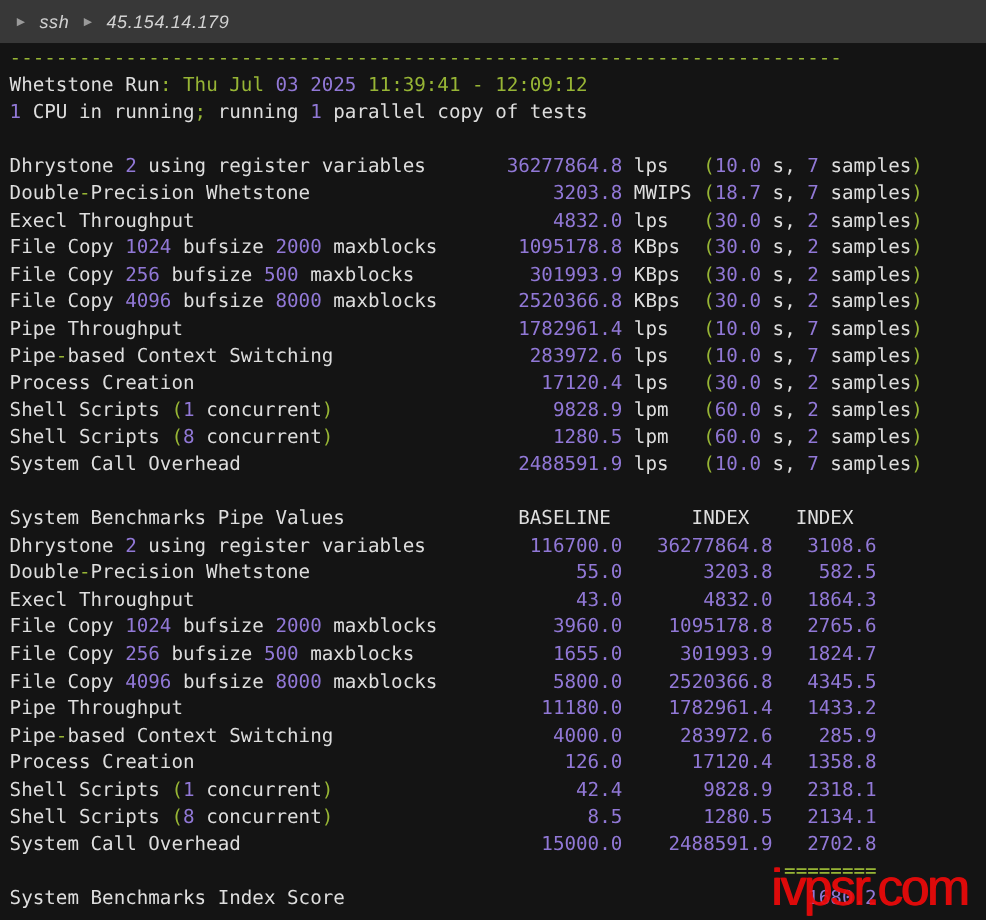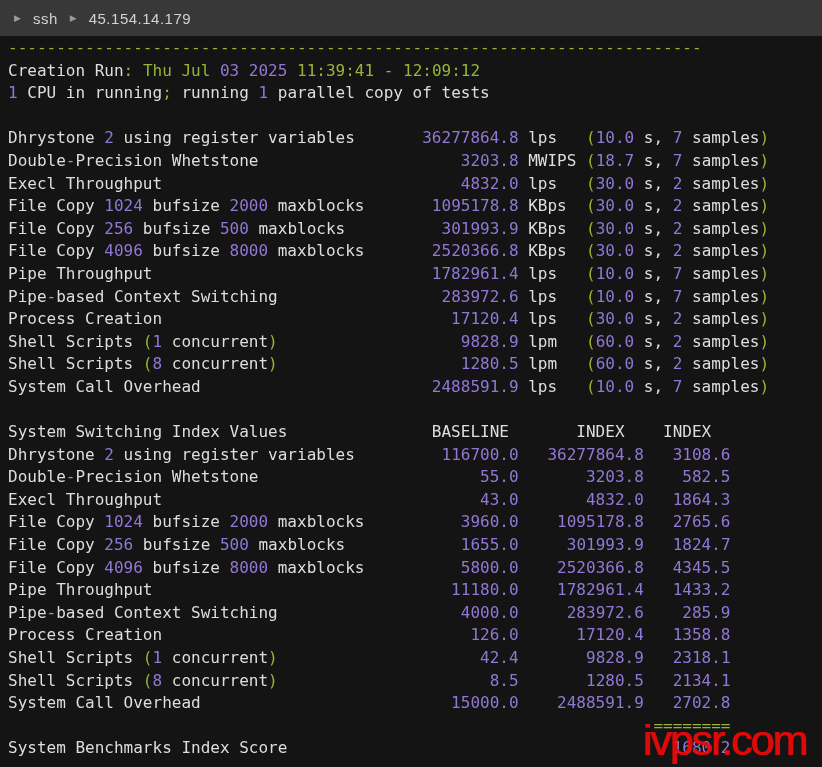--- a/index.html
+++ b/index.html
@@ -9,21 +9,21 @@
   *{margin:0;padding:0;box-sizing:border-box;}
   html,body{width:822px;height:767px;overflow:hidden;}
   body{background:var(--bg);font-family:"DejaVu Sans Mono",monospace;}
   .window{position:relative;width:822px;height:767px;background:var(--bg);}
   .titlebar{
     height:36px;background:var(--titlebar);
     display:flex;align-items:center;gap:12px;padding-left:14px;
     font-family:"Liberation Sans",sans-serif;font-size:15px;color:#d2d2d2;
   }
   .tri{font-size:9px;color:var(--muted);line-height:1;}
-  .tb-label{letter-spacing:0.5px;cursor:default;}
+  .tb-label{letter-spacing:0.5px;cursor:default;font-style:italic;}
   .terminal{
     position:relative;width:822px;height:731px;background:var(--bg);
     padding:1px 0 0 8px;
     font-family:"DejaVu Sans Mono",monospace;font-size:16px;line-height:22.6px;
     color:var(--fg);
   }
   .tline{white-space:pre;height:22.6px;}
   .c-fg{color:var(--fg);}
   .c-green{color:var(--green);}
   .c-purple{color:var(--purple);}
@@ -43,37 +43,37 @@
 
   <div class="titlebar">
     <span class="tri">▶</span>
     <span class="tb-label">ssh</span>
     <span class="tri">▶</span>
     <span class="tb-label">45.154.14.179</span>
   </div>
 
   <div class="terminal">
       <div class="tline"><span class="c-green">------------------------------------------------------------------------</span></div>
-      <div class="tline"><span class="c-fg">Creation Run</span><span class="c-green">:</span><span class="c-fg"> </span><span class="c-green">Thu Jul</span><span class="c-fg"> </span><span class="c-purple">03 2025</span><span class="c-fg"> </span><span class="c-green">11:39:41 - 12:09:12</span></div>
+      <div class="tline"><span class="c-fg">Whetstone Run</span><span class="c-green">:</span><span class="c-fg"> </span><span class="c-green">Thu Jul</span><span class="c-fg"> </span><span class="c-purple">03 2025</span><span class="c-fg"> </span><span class="c-green">11:39:41 - 12:09:12</span></div>
       <div class="tline"><span class="c-purple">1</span><span class="c-fg"> CPU in running</span><span class="c-green">;</span><span class="c-fg"> running </span><span class="c-purple">1</span><span class="c-fg"> parallel copy of tests</span></div>
       <div class="tline"><span class="c-fg"> </span></div>
       <div class="tline"><span class="c-fg">Dhrystone </span><span class="c-purple">2</span><span class="c-fg"> using register variables    </span><span class="c-purple">   36277864.8</span><span class="c-fg"> </span><span class="c-fg">lps  </span><span class="c-fg"> </span><span class="c-green">(</span><span class="c-purple">10.0</span><span class="c-fg"> s, </span><span class="c-purple">7</span><span class="c-fg"> samples</span><span class="c-green">)</span></div>
       <div class="tline"><span class="c-fg">Double</span><span class="c-green">-</span><span class="c-fg">Precision Whetstone              </span><span class="c-purple">       3203.8</span><span class="c-fg"> </span><span class="c-fg">MWIPS</span><span class="c-fg"> </span><span class="c-green">(</span><span class="c-purple">18.7</span><span class="c-fg"> s, </span><span class="c-purple">7</span><span class="c-fg"> samples</span><span class="c-green">)</span></div>
       <div class="tline"><span class="c-fg">Execl Throughput                        </span><span class="c-purple">       4832.0</span><span class="c-fg"> </span><span class="c-fg">lps  </span><span class="c-fg"> </span><span class="c-green">(</span><span class="c-purple">30.0</span><span class="c-fg"> s, </span><span class="c-purple">2</span><span class="c-fg"> samples</span><span class="c-green">)</span></div>
       <div class="tline"><span class="c-fg">File Copy </span><span class="c-purple">1024</span><span class="c-fg"> bufsize </span><span class="c-purple">2000</span><span class="c-fg"> maxblocks   </span><span class="c-purple">    1095178.8</span><span class="c-fg"> </span><span class="c-fg">KBps </span><span class="c-fg"> </span><span class="c-green">(</span><span class="c-purple">30.0</span><span class="c-fg"> s, </span><span class="c-purple">2</span><span class="c-fg"> samples</span><span class="c-green">)</span></div>
       <div class="tline"><span class="c-fg">File Copy </span><span class="c-purple">256</span><span class="c-fg"> bufsize </span><span class="c-purple">500</span><span class="c-fg"> maxblocks     </span><span class="c-purple">     301993.9</span><span class="c-fg"> </span><span class="c-fg">KBps </span><span class="c-fg"> </span><span class="c-green">(</span><span class="c-purple">30.0</span><span class="c-fg"> s, </span><span class="c-purple">2</span><span class="c-fg"> samples</span><span class="c-green">)</span></div>
       <div class="tline"><span class="c-fg">File Copy </span><span class="c-purple">4096</span><span class="c-fg"> bufsize </span><span class="c-purple">8000</span><span class="c-fg"> maxblocks   </span><span class="c-purple">    2520366.8</span><span class="c-fg"> </span><span class="c-fg">KBps </span><span class="c-fg"> </span><span class="c-green">(</span><span class="c-purple">30.0</span><span class="c-fg"> s, </span><span class="c-purple">2</span><span class="c-fg"> samples</span><span class="c-green">)</span></div>
       <div class="tline"><span class="c-fg">Pipe Throughput                         </span><span class="c-purple">    1782961.4</span><span class="c-fg"> </span><span class="c-fg">lps  </span><span class="c-fg"> </span><span class="c-green">(</span><span class="c-purple">10.0</span><span class="c-fg"> s, </span><span class="c-purple">7</span><span class="c-fg"> samples</span><span class="c-green">)</span></div>
       <div class="tline"><span class="c-fg">Pipe</span><span class="c-green">-</span><span class="c-fg">based Context Switching            </span><span class="c-purple">     283972.6</span><span class="c-fg"> </span><span class="c-fg">lps  </span><span class="c-fg"> </span><span class="c-green">(</span><span class="c-purple">10.0</span><span class="c-fg"> s, </span><span class="c-purple">7</span><span class="c-fg"> samples</span><span class="c-green">)</span></div>
       <div class="tline"><span class="c-fg">Process Creation                        </span><span class="c-purple">      17120.4</span><span class="c-fg"> </span><span class="c-fg">lps  </span><span class="c-fg"> </span><span class="c-green">(</span><span class="c-purple">30.0</span><span class="c-fg"> s, </span><span class="c-purple">2</span><span class="c-fg"> samples</span><span class="c-green">)</span></div>
       <div class="tline"><span class="c-fg">Shell Scripts </span><span class="c-green">(</span><span class="c-purple">1</span><span class="c-fg"> concurrent</span><span class="c-green">)</span><span class="c-fg">            </span><span class="c-purple">       9828.9</span><span class="c-fg"> </span><span class="c-fg">lpm  </span><span class="c-fg"> </span><span class="c-green">(</span><span class="c-purple">60.0</span><span class="c-fg"> s, </span><span class="c-purple">2</span><span class="c-fg"> samples</span><span class="c-green">)</span></div>
       <div class="tline"><span class="c-fg">Shell Scripts </span><span class="c-green">(</span><span class="c-purple">8</span><span class="c-fg"> concurrent</span><span class="c-green">)</span><span class="c-fg">            </span><span class="c-purple">       1280.5</span><span class="c-fg"> </span><span class="c-fg">lpm  </span><span class="c-fg"> </span><span class="c-green">(</span><span class="c-purple">60.0</span><span class="c-fg"> s, </span><span class="c-purple">2</span><span class="c-fg"> samples</span><span class="c-green">)</span></div>
       <div class="tline"><span class="c-fg">System Call Overhead                    </span><span class="c-purple">    2488591.9</span><span class="c-fg"> </span><span class="c-fg">lps  </span><span class="c-fg"> </span><span class="c-green">(</span><span class="c-purple">10.0</span><span class="c-fg"> s, </span><span class="c-purple">7</span><span class="c-fg"> samples</span><span class="c-green">)</span></div>
       <div class="tline"><span class="c-fg"> </span></div>
-      <div class="tline"><span class="c-fg">System Switching Index Values          </span><span class="c-fg">     BASELINE</span><span class="c-fg">       INDEX</span><span class="c-fg">    INDEX</span></div>
+      <div class="tline"><span class="c-fg">System Benchmarks Pipe Values          </span><span class="c-fg">     BASELINE</span><span class="c-fg">       INDEX</span><span class="c-fg">    INDEX</span></div>
       <div class="tline"><span class="c-fg">Dhrystone </span><span class="c-purple">2</span><span class="c-fg"> using register variables    </span><span class="c-purple">     116700.0</span><span class="c-purple">   36277864.8</span><span class="c-purple">   3108.6</span></div>
       <div class="tline"><span class="c-fg">Double</span><span class="c-green">-</span><span class="c-fg">Precision Whetstone              </span><span class="c-purple">         55.0</span><span class="c-purple">       3203.8</span><span class="c-purple">    582.5</span></div>
       <div class="tline"><span class="c-fg">Execl Throughput                        </span><span class="c-purple">         43.0</span><span class="c-purple">       4832.0</span><span class="c-purple">   1864.3</span></div>
       <div class="tline"><span class="c-fg">File Copy </span><span class="c-purple">1024</span><span class="c-fg"> bufsize </span><span class="c-purple">2000</span><span class="c-fg"> maxblocks   </span><span class="c-purple">       3960.0</span><span class="c-purple">    1095178.8</span><span class="c-purple">   2765.6</span></div>
       <div class="tline"><span class="c-fg">File Copy </span><span class="c-purple">256</span><span class="c-fg"> bufsize </span><span class="c-purple">500</span><span class="c-fg"> maxblocks     </span><span class="c-purple">       1655.0</span><span class="c-purple">     301993.9</span><span class="c-purple">   1824.7</span></div>
       <div class="tline"><span class="c-fg">File Copy </span><span class="c-purple">4096</span><span class="c-fg"> bufsize </span><span class="c-purple">8000</span><span class="c-fg"> maxblocks   </span><span class="c-purple">       5800.0</span><span class="c-purple">    2520366.8</span><span class="c-purple">   4345.5</span></div>
       <div class="tline"><span class="c-fg">Pipe Throughput                         </span><span class="c-purple">      11180.0</span><span class="c-purple">    1782961.4</span><span class="c-purple">   1433.2</span></div>
       <div class="tline"><span class="c-fg">Pipe</span><span class="c-green">-</span><span class="c-fg">based Context Switching            </span><span class="c-purple">       4000.0</span><span class="c-purple">     283972.6</span><span class="c-purple">    285.9</span></div>
       <div class="tline"><span class="c-fg">Process Creation                        </span><span class="c-purple">        126.0</span><span class="c-purple">      17120.4</span><span class="c-purple">   1358.8</span></div>
       <div class="tline"><span class="c-fg">Shell Scripts </span><span class="c-green">(</span><span class="c-purple">1</span><span class="c-fg"> concurrent</span><span class="c-green">)</span><span class="c-fg">            </span><span class="c-purple">         42.4</span><span class="c-purple">       9828.9</span><span class="c-purple">   2318.1</span></div>

